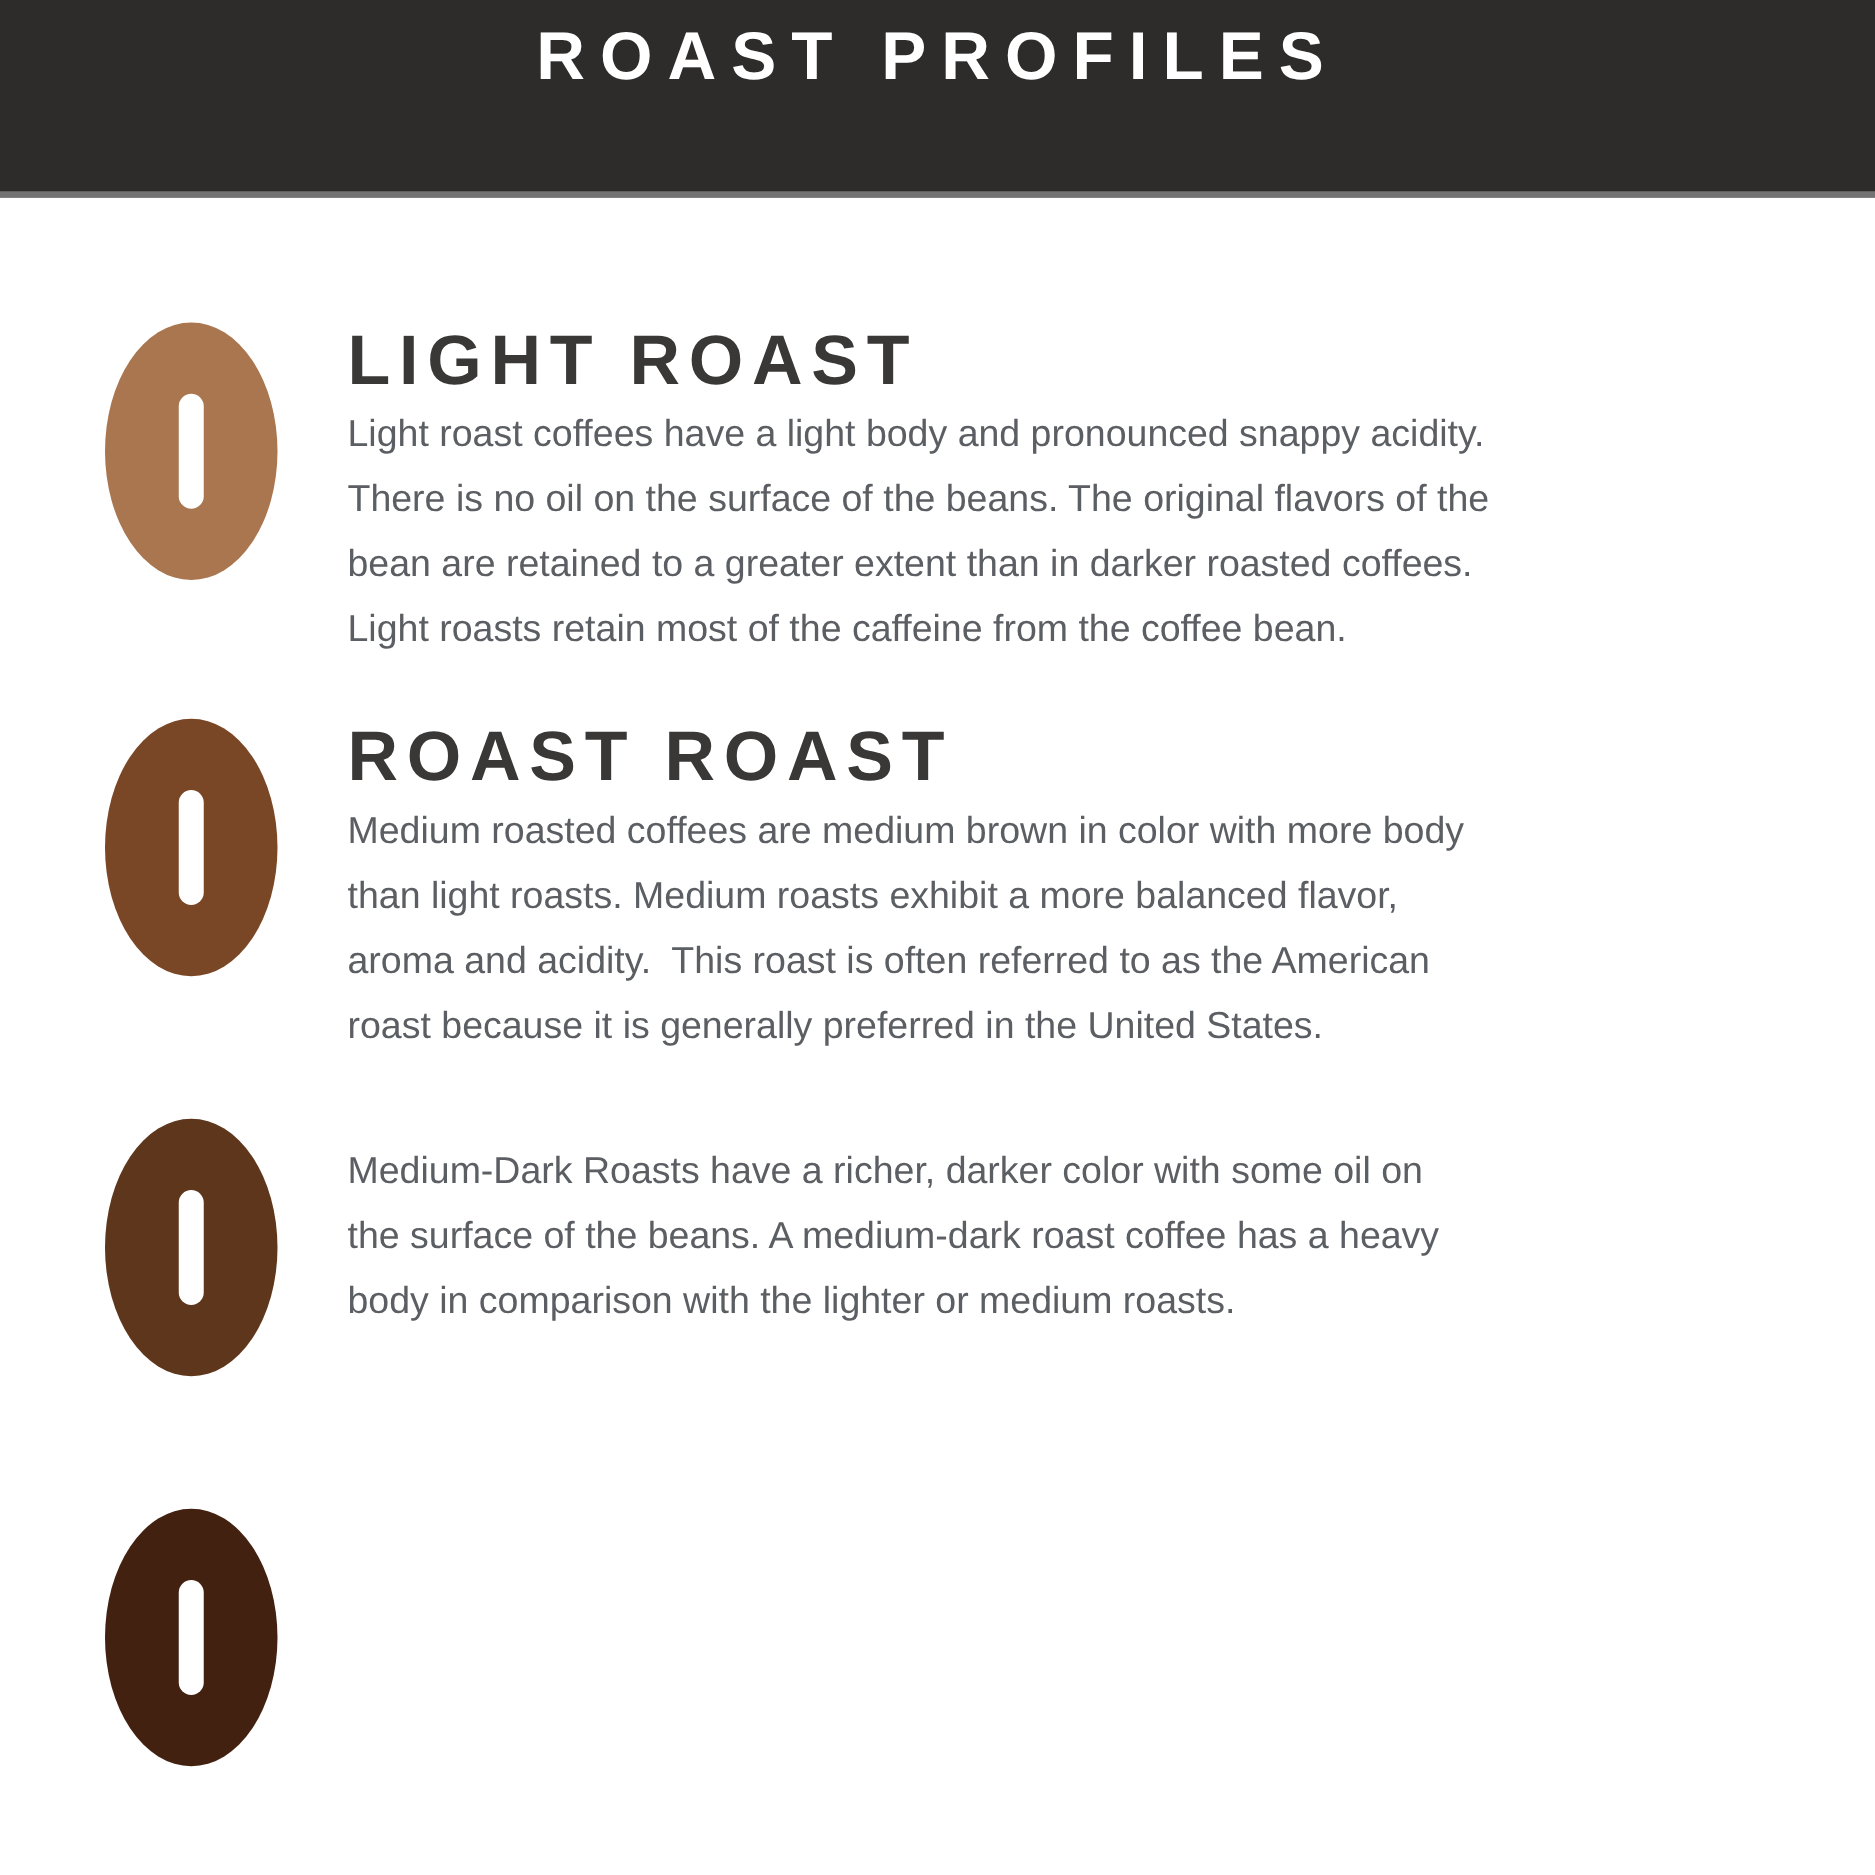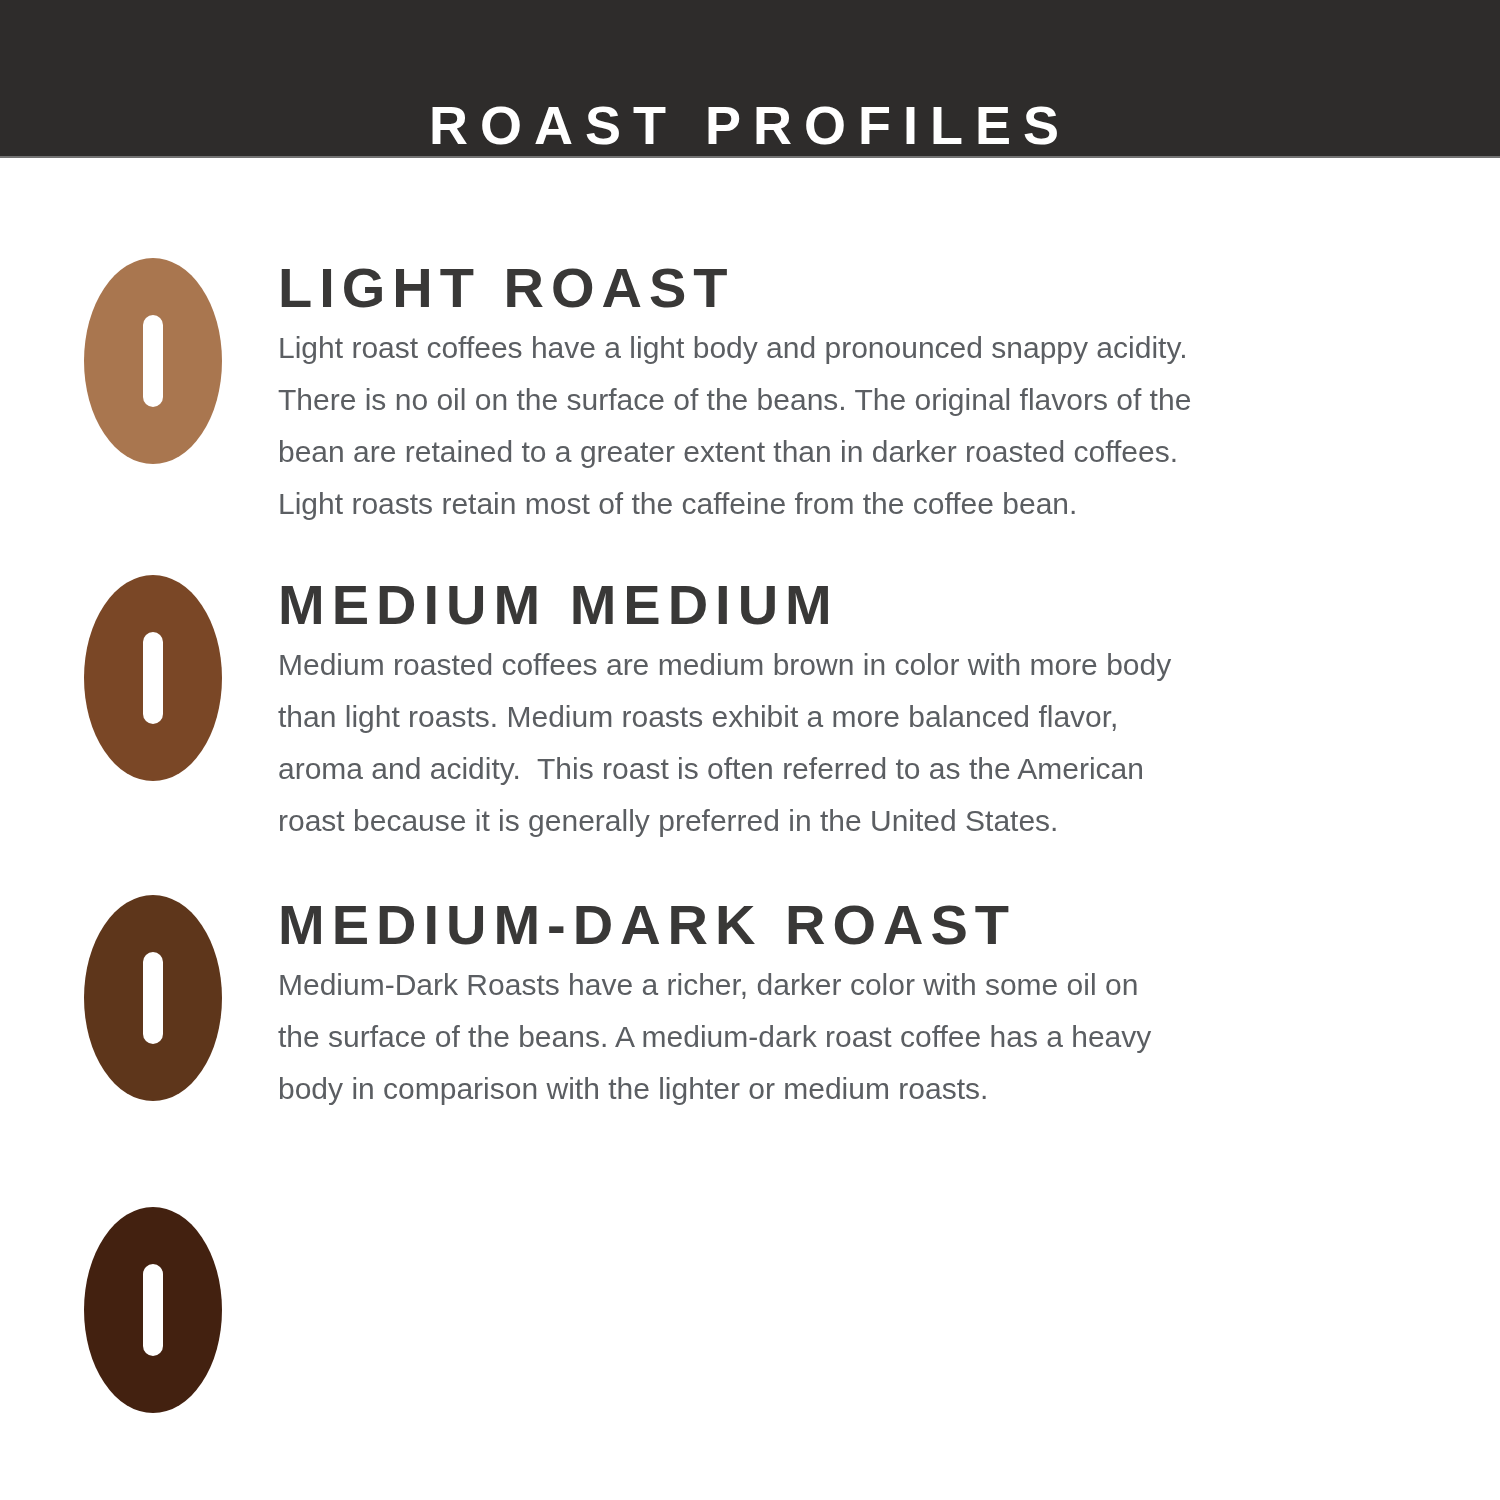--- a/index.html
+++ b/index.html
@@ -11,23 +11,23 @@
     background: #ffffff;
     overflow: hidden;
     font-family: "Liberation Sans", sans-serif;
   }
   .header-bar {
     position: absolute;
     top: 0; left: 0;
     width: 1500px;
     height: 158px;
     background: #2e2c2b;
-    border-bottom: 2px solid #737373;
+    border-bottom: 5px solid #737373;
     display: flex;
-    align-items: flex-end;
+    align-items: flex-start;
     justify-content: center;
   }
   .page-title {
     color: #ffffff;
     font-size: 54px;
     font-weight: 800;
     letter-spacing: 12px;
     padding-top: 14px;
     white-space: nowrap;
   }
@@ -98,34 +98,33 @@
 bean are retained to a greater extent than in darker roasted coffees.
 Light roasts retain most of the caffeine from the coffee bean.</div>
     </div>
   </div>
 
   <div class="section s2">
     <div class="bean" style="background-color: rgb(122, 71, 38);">
       <div class="bean-crease" style="background-color: rgb(255, 255, 255);"></div>
     </div>
     <div class="section-text">
-      <div class="section-heading">MEDIUM MEDIUM</div>
+      <div class="section-heading">ROAST ROAST</div>
       <div class="section-body">Medium roasted coffees are medium brown in color with more body
 than light roasts. Medium roasts exhibit a more balanced flavor,
 aroma and acidity.  This roast is often referred to as the American
 roast because it is generally preferred in the United States.</div>
     </div>
   </div>
 
   <div class="section s3">
     <div class="bean" style="background-color: rgb(94, 54, 27);">
       <div class="bean-crease" style="background-color: rgb(255, 255, 255);"></div>
     </div>
     <div class="section-text">
-      <div class="section-heading">MEDIUM-DARK ROAST</div>
       <div class="section-body">Medium-Dark Roasts have a richer, darker color with some oil on
 the surface of the beans. A medium-dark roast coffee has a heavy
 body in comparison with the lighter or medium roasts.</div>
     </div>
   </div>
 
   <div class="section s4">
     <div class="bean" style="background-color: rgb(67, 33, 16);">
       <div class="bean-crease" style="background-color: rgb(255, 255, 255);"></div>
     </div>

